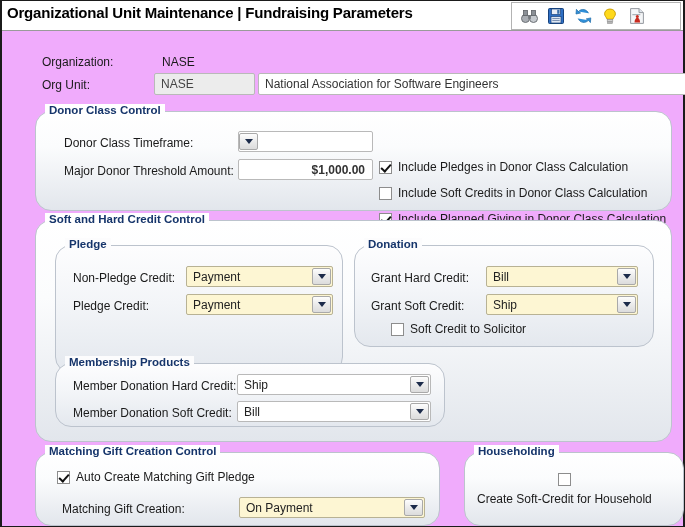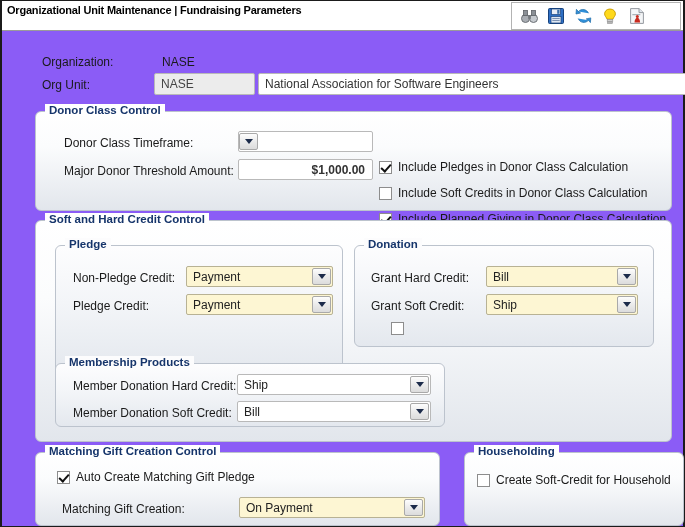--- a/index.html
+++ b/index.html
@@ -26,21 +26,21 @@
   .titlebar {
     position: relative;
     height: 30px;
     background: #ffffff;
     border-bottom: 1px solid #9a9a9a;
   }
   .title-text {
     position: absolute;
     left: 5px;
     top: 3px;
-    font-size: 11px;
+    font-size: 15px;
     font-weight: bold;
     color: #000000;
     letter-spacing: -0.2px;
     white-space: nowrap;
   }
   .toolbar {
     position: absolute;
     right: 2px;
     top: 1px;
     height: 28px;
@@ -57,21 +57,21 @@
     display: inline-flex;
     align-items: center;
     justify-content: center;
     cursor: pointer;
   }
 
   
   .body-area {
     position: relative;
     height: 495px;
-    background: #8b5cf6;
+    background: #f0abfc;
     padding: 0;
   }
 
   .field-label {
     position: absolute;
     font-size: 12px;
     color: #1a1a1a;
     white-space: nowrap;
   }
 
@@ -87,21 +87,21 @@
     white-space: nowrap;
     overflow: hidden;
   }
   .txtbox.readonly { background: #ececec; color: #444; }
   .txtbox.amount { text-align: right; padding-right: 7px; font-weight: bold; }
 
   
   .group {
     position: absolute;
     border: 1px solid #bcc3cd;
-    border-radius: 6px;
+    border-radius: 16px;
     background: linear-gradient(to bottom, #ffffff 0%, #fbfcfd 35%, #e2e6ec 100%);
   }
   .group.inner {
     background: linear-gradient(to bottom, #fdfdfe 0%, #f3f5f8 45%, #e4e8ee 100%);
   }
   .group > .legend {
     position: absolute;
     top: -8px;
     left: 9px;
     padding: 0 4px;
@@ -309,20 +309,21 @@
         <div class="field-label" style="left:16px; top:53px;">Grant Soft Credit:</div>
         <div class="combo yellow" style="left:131px; top:48px; width:152px;">
           <span class="cval">Ship</span>
           <span class="cbtn">
               <i></i>
             </span>
         </div>
 
         <div class="cbrow" style="left:36px; top:76px;">
           <span class="cbbox"></span>
+          <span class="cblabel">Soft Credit to Solicitor</span>
         </div>
       </div>
 
       <div class="group inner" style="left:19px; top:142px; width:390px; height:64px;">
         <span class="legend">Membership Products</span>
 
         <div class="field-label" style="left:17px; top:15px;">Member Donation Hard Credit:</div>
         <div class="combo" style="left:181px; top:10px; width:194px;">
           <span class="cval">Ship</span>
           <span class="cbtn">
@@ -353,20 +354,20 @@
         <span class="cval">On Payment</span>
         <span class="cbtn">
             <i></i>
           </span>
       </div>
     </div>
 
     <div class="group" style="left:450px; top:421px; width:220px; height:74px;margin-left:12px;">
       <span class="legend">Householding</span>
 
-      <div class="cbrow" style="left:12px; top:20px;">
+      <div class="cbrow" style="left:12px; top:20px;flex-direction:column;">
         <span class="cbbox"></span>
         <span class="cblabel">Create Soft-Credit for Household</span>
       </div>
     </div>
 
   </div>
 </div>
 
 </body></html>

